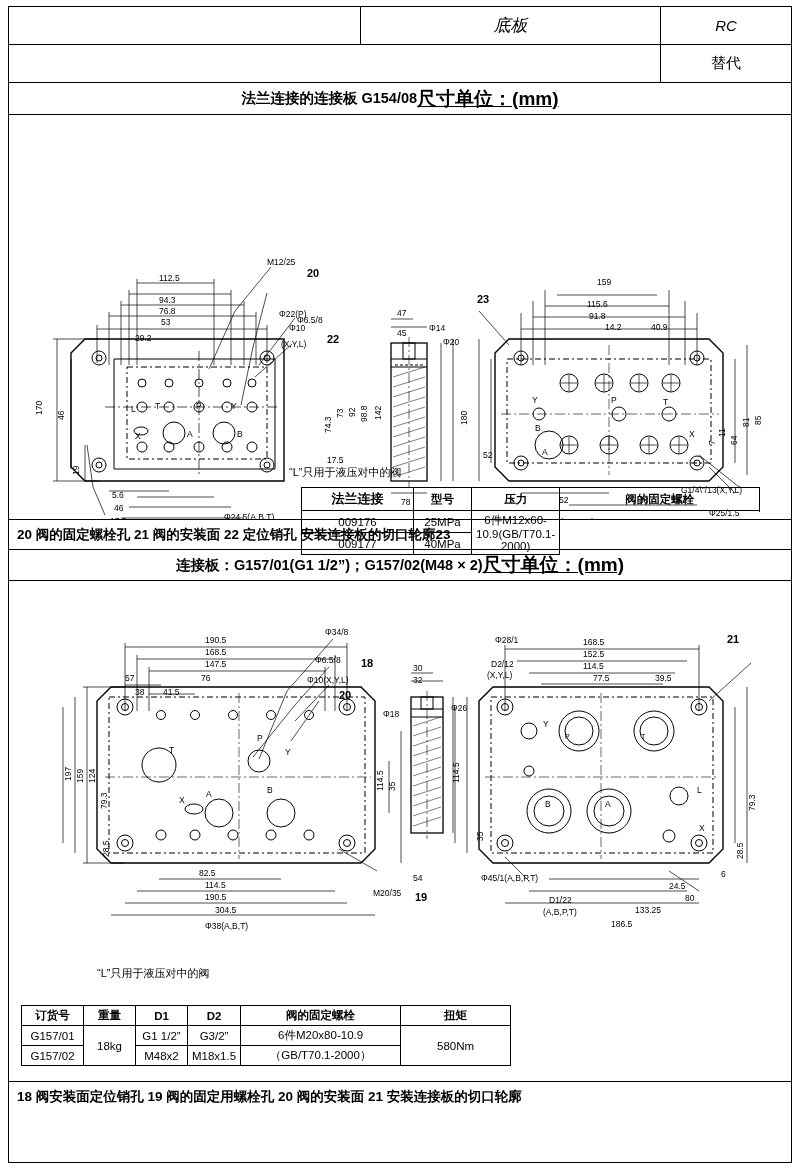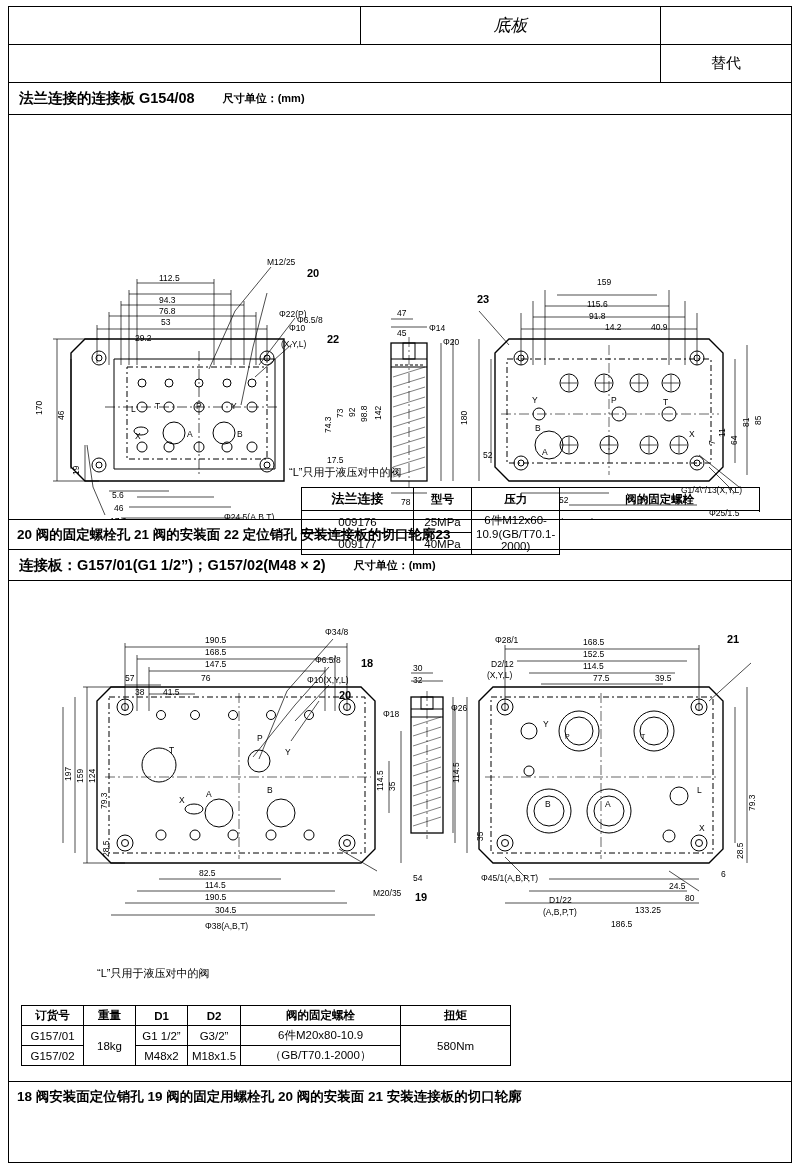--- a/index.html
+++ b/index.html
@@ -29,25 +29,25 @@
                   display:flex; align-items:center; justify-content:center;
                   font-size:17px; }
   .hdr-row1 .c3 { flex:1; display:flex; align-items:center; justify-content:center;
                   font-size:15px; }
   .hdr-row2 { display:flex; height:38px; border-bottom:1.5px solid #000; }
   .hdr-row2 .c1 { flex:0 0 652px; border-right:1px solid #000; }
   .hdr-row2 .c3 { flex:1; display:flex; align-items:center; justify-content:center;
                   font-size:15px; }
   
   .bar {
-    display:flex; align-items:center; justify-content:flex-start;
+    display:flex; align-items:center; justify-content:center;
     height:32px; border-bottom:1.5px solid #000; border-top:1.5px solid #000;
-    padding:0 10px; font-size:14.5px; font-weight:bold;gap:28px;
+    padding:0 10px; font-size:14.5px; font-weight:bold;
   }
-  .bar .right { font-weight:bold; font-size:11px; }
+  .bar .right { font-weight:bold; font-size:19px;text-decoration:underline; }
   .legend {
     height:30px; display:flex; align-items:center;
     font-size:13.5px; font-weight:bold; padding:0 8px;
     border-top:1.5px solid #000;
     text-align:center;
   }
   .legend.bottom { border-bottom:none; }
   
   .canvas { position:relative; width:100%; }
   .canvas svg { display:block; }
@@ -77,20 +77,21 @@
 <div class="wm" style="left:60px;  top:870px;">CCLair</div>
 <div class="wm" style="left:360px; top:880px;">CCLair</div>
 <div class="wm" style="left:640px; top:840px;">CCLair</div>
 
 <div class="sheet">
 
   <div class="hdr">
     <div class="hdr-row1">
       <div class="c1"></div>
       <div class="c2">底板</div>
+      <div class="c3">RC</div>
     </div>
     <div class="hdr-row2">
       <div class="c1"></div>
       <div class="c3">替代</div>
     </div>
   </div>
 
   <div class="bar" style="margin-top:76px;border-top:none;">
     <span>法兰连接的连接板 G154/08</span>
     <span class="right">尺寸单位：(mm)</span>

